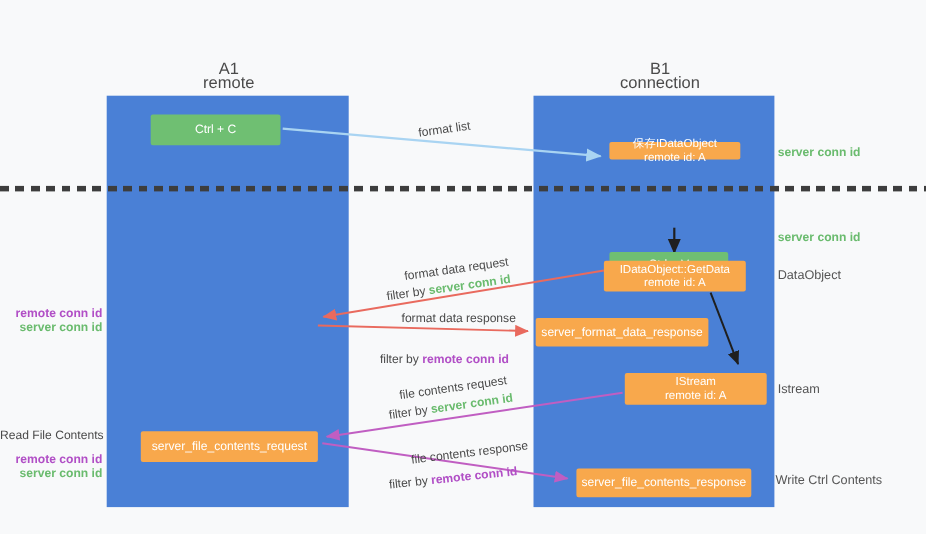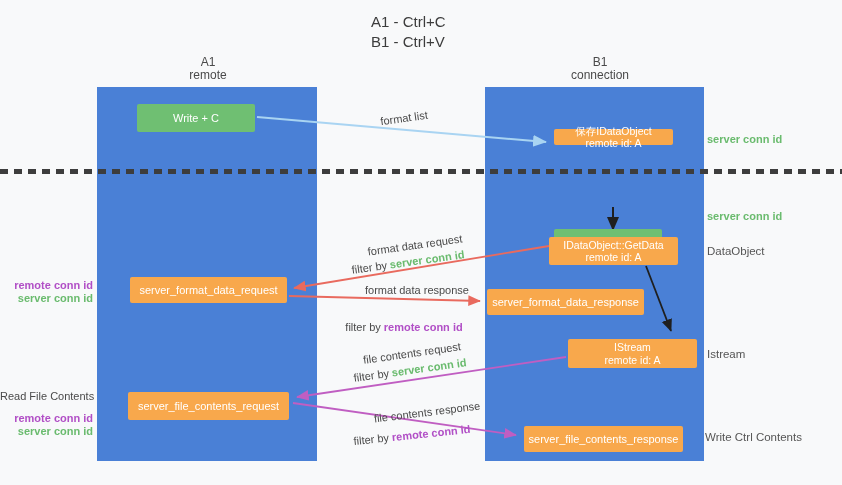--- a/index.html
+++ b/index.html
@@ -5,21 +5,21 @@
   html,body{margin:0;padding:0;}
   body{background:#f8f9fa;font-family:"Liberation Sans",sans-serif;}
   .stage{position:relative;width:842px;height:485px;background:#f8f9fa;overflow:hidden;}
 
   .title{position:absolute;left:371px;top:12px;font-size:15px;line-height:20px;color:#3c3c3c;}
 
   .lane{position:absolute;top:87px;height:374px;background:#4a80d6;}
   .lane.left{left:97px;width:220px;}
   .lane.right{left:485px;width:219px;}
 
-  .lane-title{position:absolute;top:56px;width:120px;text-align:center;font-size:12px;line-height:13px;color:#4a4a4a;}
+  .lane-title{position:absolute;top:56px;width:120px;text-align:center;font-size:15px;line-height:13px;color:#4a4a4a;}
   .lane-title.left{left:148px;}
   .lane-title.right{left:540px;}
 
   .dotline{position:absolute;left:0;top:169px;width:842px;height:5px;
            background:repeating-linear-gradient(90deg,#3d3d3d 0 8px,transparent 8px 14px);z-index:3;}
 
   svg.arrows{position:absolute;left:0;top:0;z-index:4;}
 
   .box{position:absolute;z-index:5;display:flex;flex-direction:column;align-items:center;justify-content:center;
        text-align:center;color:#fff;font-size:11px;line-height:13px;border-radius:2px;white-space:nowrap;}
@@ -36,24 +36,20 @@
   .sideR{position:absolute;left:707px;font-size:11px;white-space:nowrap;z-index:6;}
   .g-txt{color:#6abb6e;font-weight:bold;}
   .p-txt{color:#b14fc6;font-weight:bold;}
   .gray-txt{color:#555;font-weight:normal;}
 </style>
 </head>
 <body>
 
 <div class="stage">
 
-  <div class="title">
-    <div>A1 - Ctrl+C</div>
-    <div>B1 - Ctrl+V</div>
-  </div>
 
   <div class="lane-title left">
     <div>A1</div>
     <div>remote</div>
   </div>
   <div class="lane-title right">
     <div>B1</div>
     <div>connection</div>
   </div>
 
@@ -80,24 +76,21 @@
     <line x1="257" y1="117" x2="546" y2="142" stroke="#a9d4f2" stroke-width="2" marker-end="url(#m-blue)"></line>
     <line x1="613" y1="207" x2="613" y2="230" stroke="#1f1f1f" stroke-width="2" marker-end="url(#m-blk)"></line>
     <line x1="549" y1="246" x2="294" y2="288" stroke="#e96a5e" stroke-width="1.8" marker-end="url(#m-red)"></line>
     <line x1="289" y1="296" x2="480" y2="301" stroke="#e96a5e" stroke-width="1.8" marker-end="url(#m-red)"></line>
     <line x1="646" y1="266" x2="671" y2="331" stroke="#1f1f1f" stroke-width="1.8" marker-end="url(#m-blk)"></line>
     <line x1="566" y1="357" x2="297" y2="397" stroke="#c05ec2" stroke-width="1.8" marker-end="url(#m-mag)"></line>
     <line x1="293" y1="403" x2="516" y2="435" stroke="#c05ec2" stroke-width="1.8" marker-end="url(#m-mag)"></line>
   </svg>
 
   <div class="box green" style="left:137px;top:104px;width:118px;height:28px;">
-    <div>Write + C</div>
-  </div>
-  <div class="box orange" style="left:130px;top:277px;width:157px;height:26px;">
-    <div>server_format_data_request</div>
+    <div>Ctrl + C</div>
   </div>
   <div class="box orange" style="left:128px;top:392px;width:161px;height:28px;">
     <div>server_file_contents_request</div>
   </div>
 
   <div class="box orange two" style="left:554px;top:129px;width:119px;height:16px;">
     <div>保存IDataObject</div>
     <div>remote id: A</div>
   </div>
   <div class="box green" style="left:554px;top:181px;width:108px;height:25px;margin-top:48px;">

